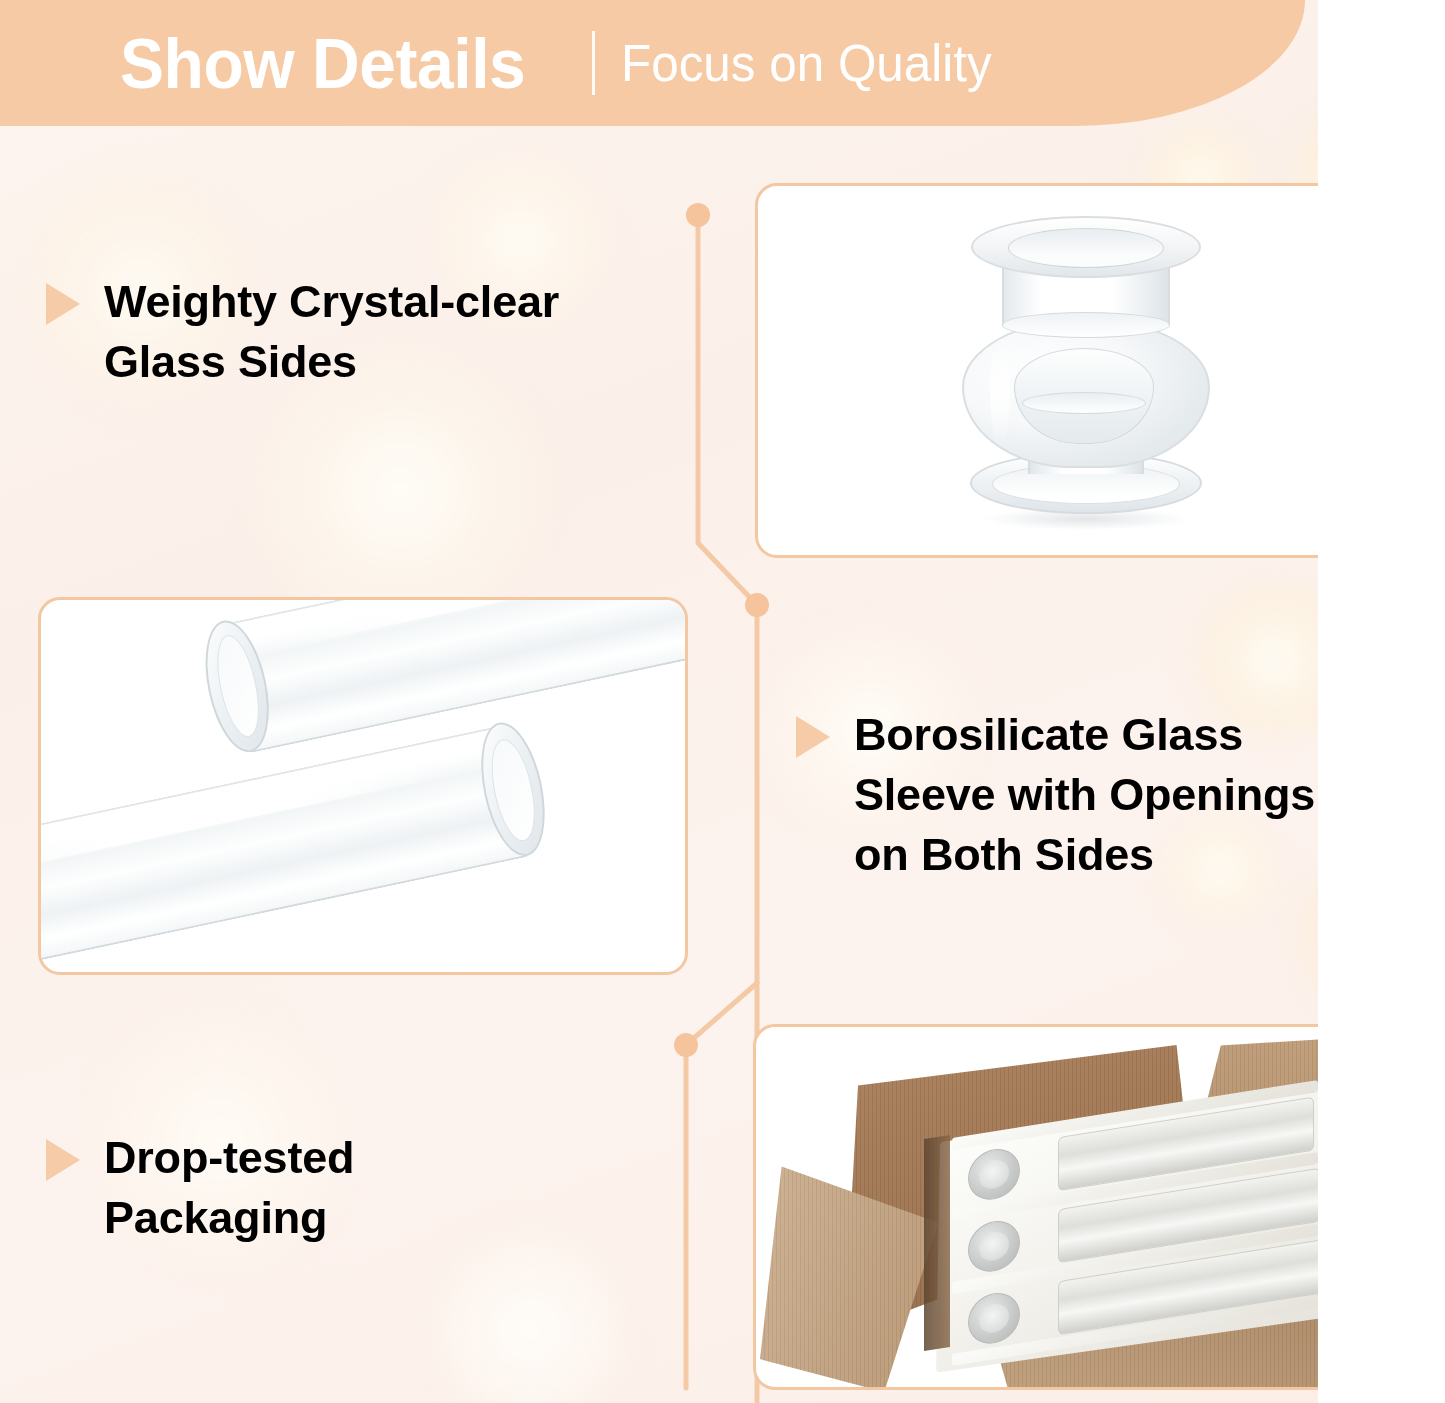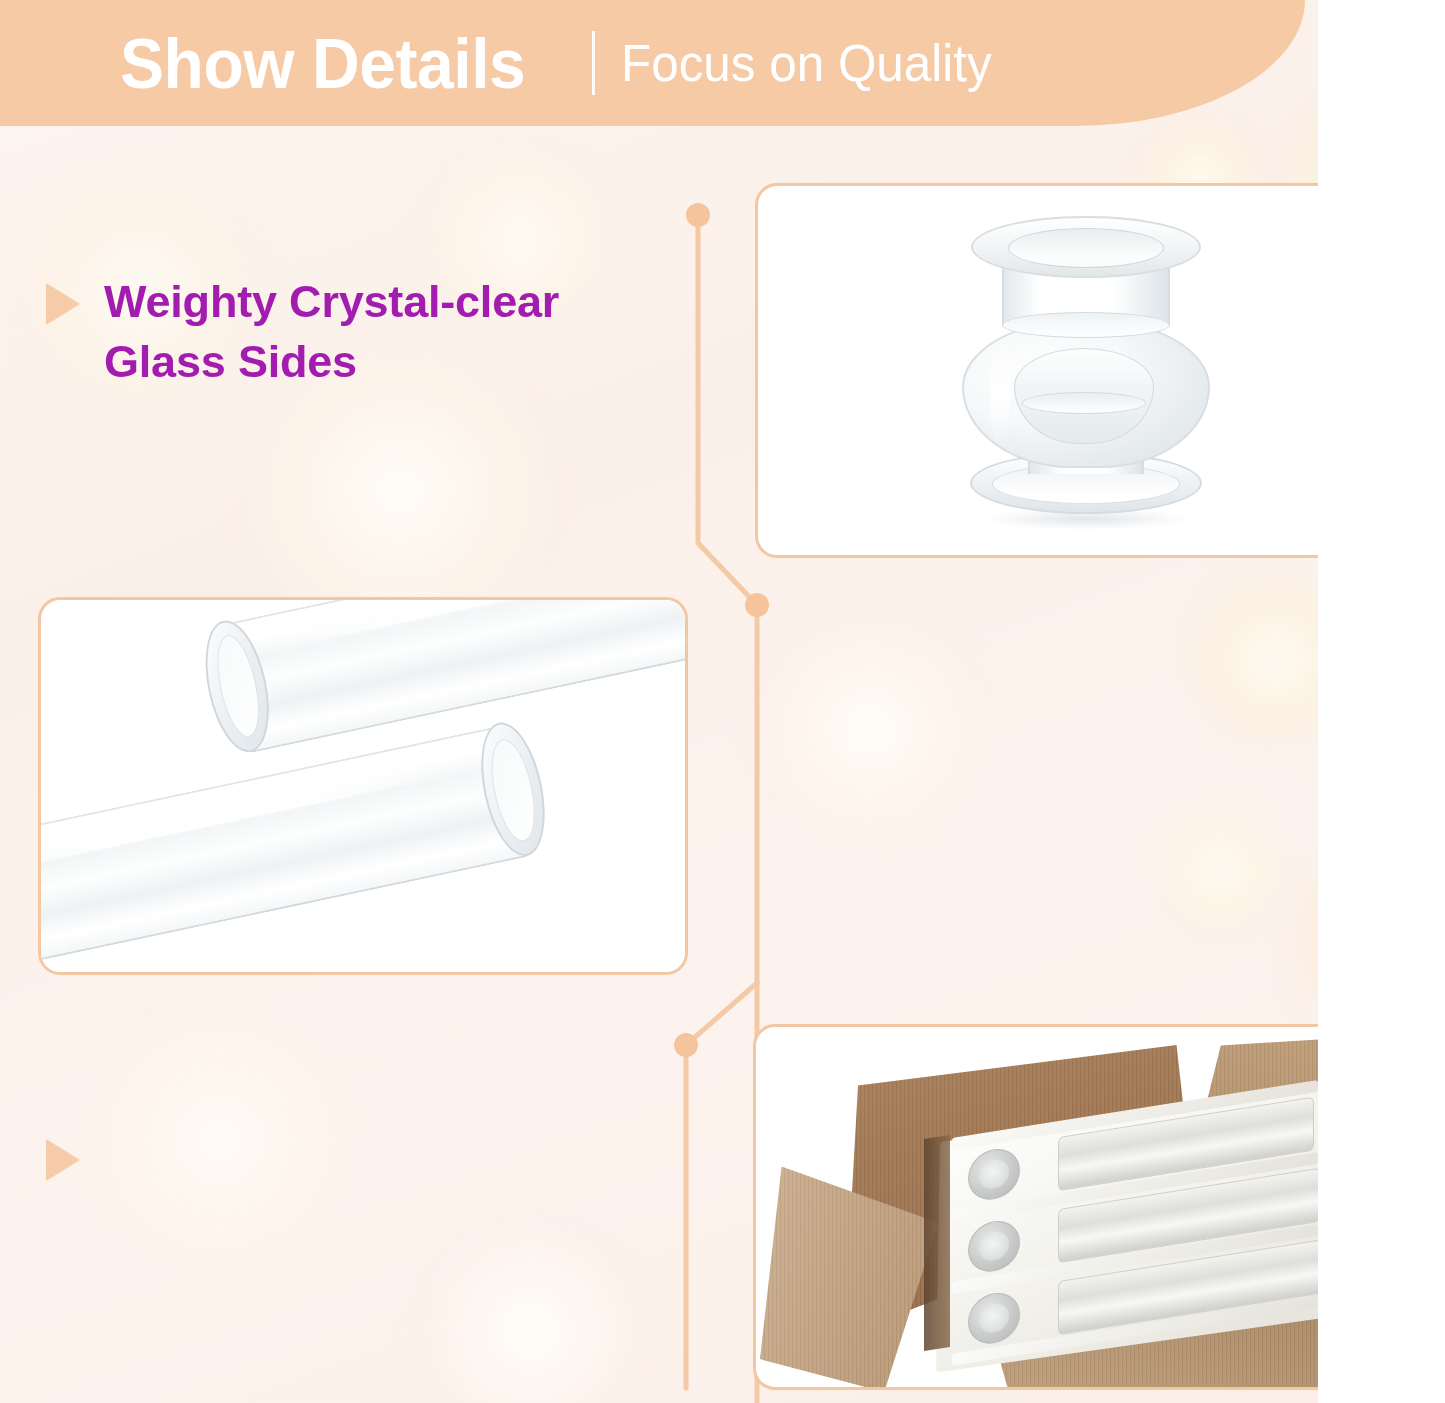--- a/index.html
+++ b/index.html
@@ -119,21 +119,21 @@
     flex: none;
     width: 0;
     height: 0;
     border-top: 21px solid transparent;
     border-bottom: 21px solid transparent;
     border-left: 34px solid #f6cba8;
     margin-top: 11px;
     margin-right: 24px;
   }
   .feature-label {
-    color: #a21caf;
+    color: #000000;
     font-size: 45px;
     font-weight: bold;
     line-height: 1.33;
     letter-spacing: -0.2px;
   }
 
   
   .card {
     position: absolute;
     background: #ffffff;
@@ -421,18 +421,30 @@
   </div>
 
   <div class="feature" style="left:46px;top:272px;width:640px;">
     <div class="bullet-tri"></div>
     <div>
       <div class="feature-label">Weighty Crystal-clear</div>
       <div class="feature-label">Glass Sides</div>
     </div>
   </div>
 
+  <div class="feature" style="left:796px;top:705px;width:630px;">
+    <div class="bullet-tri"></div>
+    <div>
+      <div class="feature-label">Borosilicate Glass</div>
+      <div class="feature-label">Sleeve with Openings</div>
+      <div class="feature-label">on Both Sides</div>
+    </div>
+  </div>
 
   <div class="feature" style="left:46px;top:1128px;width:560px;">
     <div class="bullet-tri"></div>
+    <div>
+      <div class="feature-label">Drop-tested</div>
+      <div class="feature-label">Packaging</div>
+    </div>
   </div>
 
 </div>
 
 </body></html>

